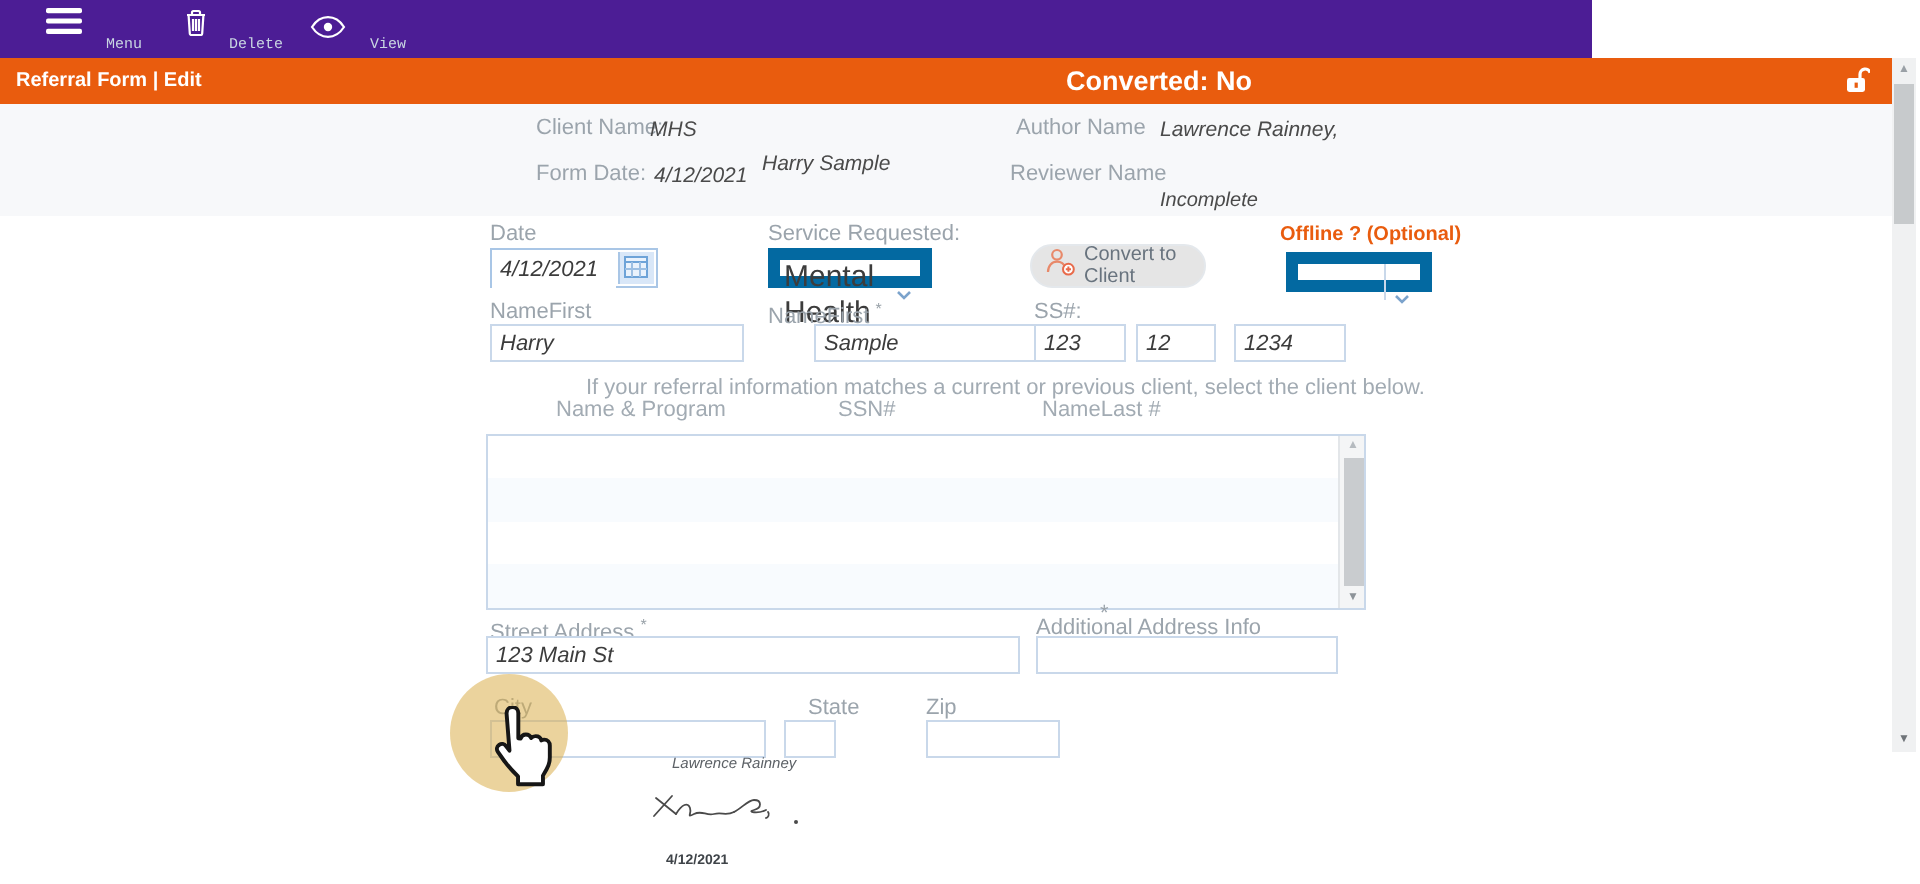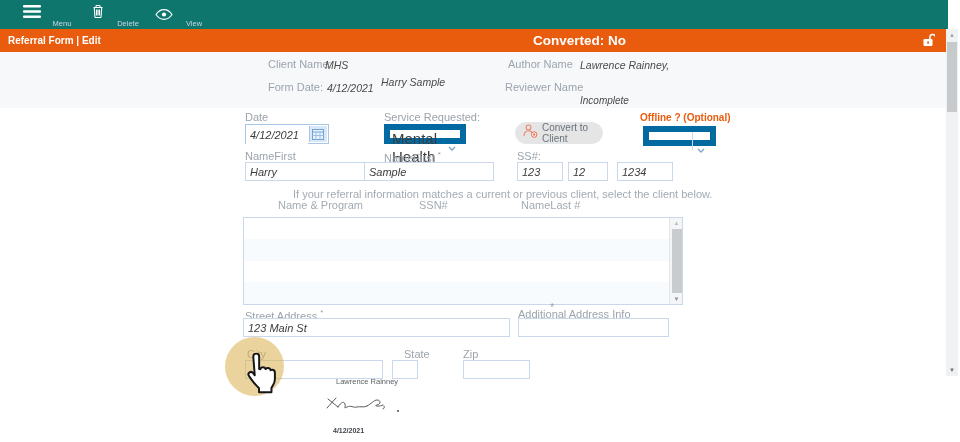--- a/index.html
+++ b/index.html
@@ -2,21 +2,21 @@
 <html><head>
 <meta charset="utf-8">
 <style>
   * { margin:0; padding:0; box-sizing:border-box; }
   html,body { background:#ffffff; }
   #screen {
     position:relative; width:960px; height:442px; overflow:hidden;
     font-family:"Liberation Sans", sans-serif; background:#ffffff;
   }
   
-  .navbar { position:absolute; left:0; top:0; width:948px; height:29px; background:#0f766e; }
+  .navbar { position:absolute; left:0; top:0; width:796px; height:29px; background:#4c1d95;font-family:Liberation Mono, monospace; }
   .nav-item { position:absolute; top:0; height:29px; width:60px; text-align:center; cursor:pointer; }
   .nav-item .nicon { position:absolute; top:4px; left:50%; transform:translateX(-50%); }
   .nav-item .nlabel { position:absolute; top:19px; width:100%; font-size:7.5px; color:#c9d6e2; }
   
   .titlebar { position:absolute; left:0; top:29px; width:946px; height:23px; background:#e95c0e; }
   .tb-title { position:absolute; left:8px; top:0; line-height:23px; color:#ffffff; font-size:10px; font-weight:700; }
   .tb-converted { position:absolute; left:533px; top:0; line-height:23px; color:#ffffff; font-size:13.5px; font-weight:700; }
   .tb-lock { position:absolute; right:11px; top:4px; }
   
   .vscroll { position:absolute; left:946px; top:29px; width:12px; height:347px; background:#f0f1f2; }
@@ -54,21 +54,21 @@
     background:repeating-linear-gradient(180deg,#ffffff 0px,#ffffff 21px,#f8fbfe 21px,#f8fbfe 43px);
   }
   .lb-scroll { position:absolute; right:0; top:0; width:13px; height:86px; background:#f4f5f6; border-left:1px solid #e3e6e9; }
   .lb-scroll .thumb { position:absolute; left:1.5px; top:11px; width:10px; height:64px; background:#c9cccf; }
   .lb-scroll .arrow { position:absolute; left:0; width:13px; text-align:center; font-size:6px; color:#8d9399; }
   
   .click-circle { position:absolute; left:225px; top:337px; width:59px; height:59px; border-radius:50%;
     background:rgba(219,174,77,0.55); z-index:40; pointer-events:none; }
   .hand-cursor { position:absolute; left:241px; top:353px; z-index:41; pointer-events:none; }
   
-  .sig-name { position:absolute; left:336px; top:377px; font-size:7.5px; color:#5c6166; }
+  .sig-name { position:absolute; left:336px; top:377px; font-size:7.5px; font-style:italic; color:#5c6166; }
   .sig-scribble { position:absolute; left:322px; top:393px; }
   .sig-date { position:absolute; left:333px; top:427px; font-size:7px; font-weight:700; color:#3f4449; }
 </style>
 </head>
 <body>
 
 <div id="screen">
 
   <div class="navbar">
     <div class="nav-item" style="left:2px;">
@@ -178,21 +178,21 @@
       <svg width="8" height="5" viewBox="0 0 8 5" fill="none">
           <path d="M1 1 L4 4 L7 1" stroke="#7ba3cc" stroke-width="1.3"></path>
         </svg>
     </span>
   </div>
 
   <span class="flabel" style="left:245px; top:150px;">NameFirst</span>
   <input class="fi" style="left: 245px; top: 162px; width: 127px;" readonly="" value="Harry">
 
   <span class="flabel" style="left:384px; top:150px;"><span>NameFirst</span> <sup>*</sup></span>
-  <input class="fi" style="left: 364px; top: 162px; width: 130px;" readonly="" value="Sample">
+  <input class="fi" style="left: 407px; top: 162px; width: 130px;" readonly="" value="Sample">
 
   <span class="flabel" style="left:517px; top:150px;">SS#:</span>
   <input class="fi" style="left: 517px; top: 162px; width: 46px;" readonly="" value="123">
   <input class="fi" style="left: 568px; top: 162px; width: 40px;" readonly="" value="12">
   <input class="fi" style="left: 617px; top: 162px; width: 56px;" readonly="" value="1234">
 
   <span class="instruction">If your referral information matches a current or previous client, select the client below.</span>
   <span class="colhdr" style="left:278px;">Name &amp; Program</span>
   <span class="colhdr" style="left:419px;">SSN#</span>
   <span class="colhdr" style="left:521px;">NameLast #</span>

